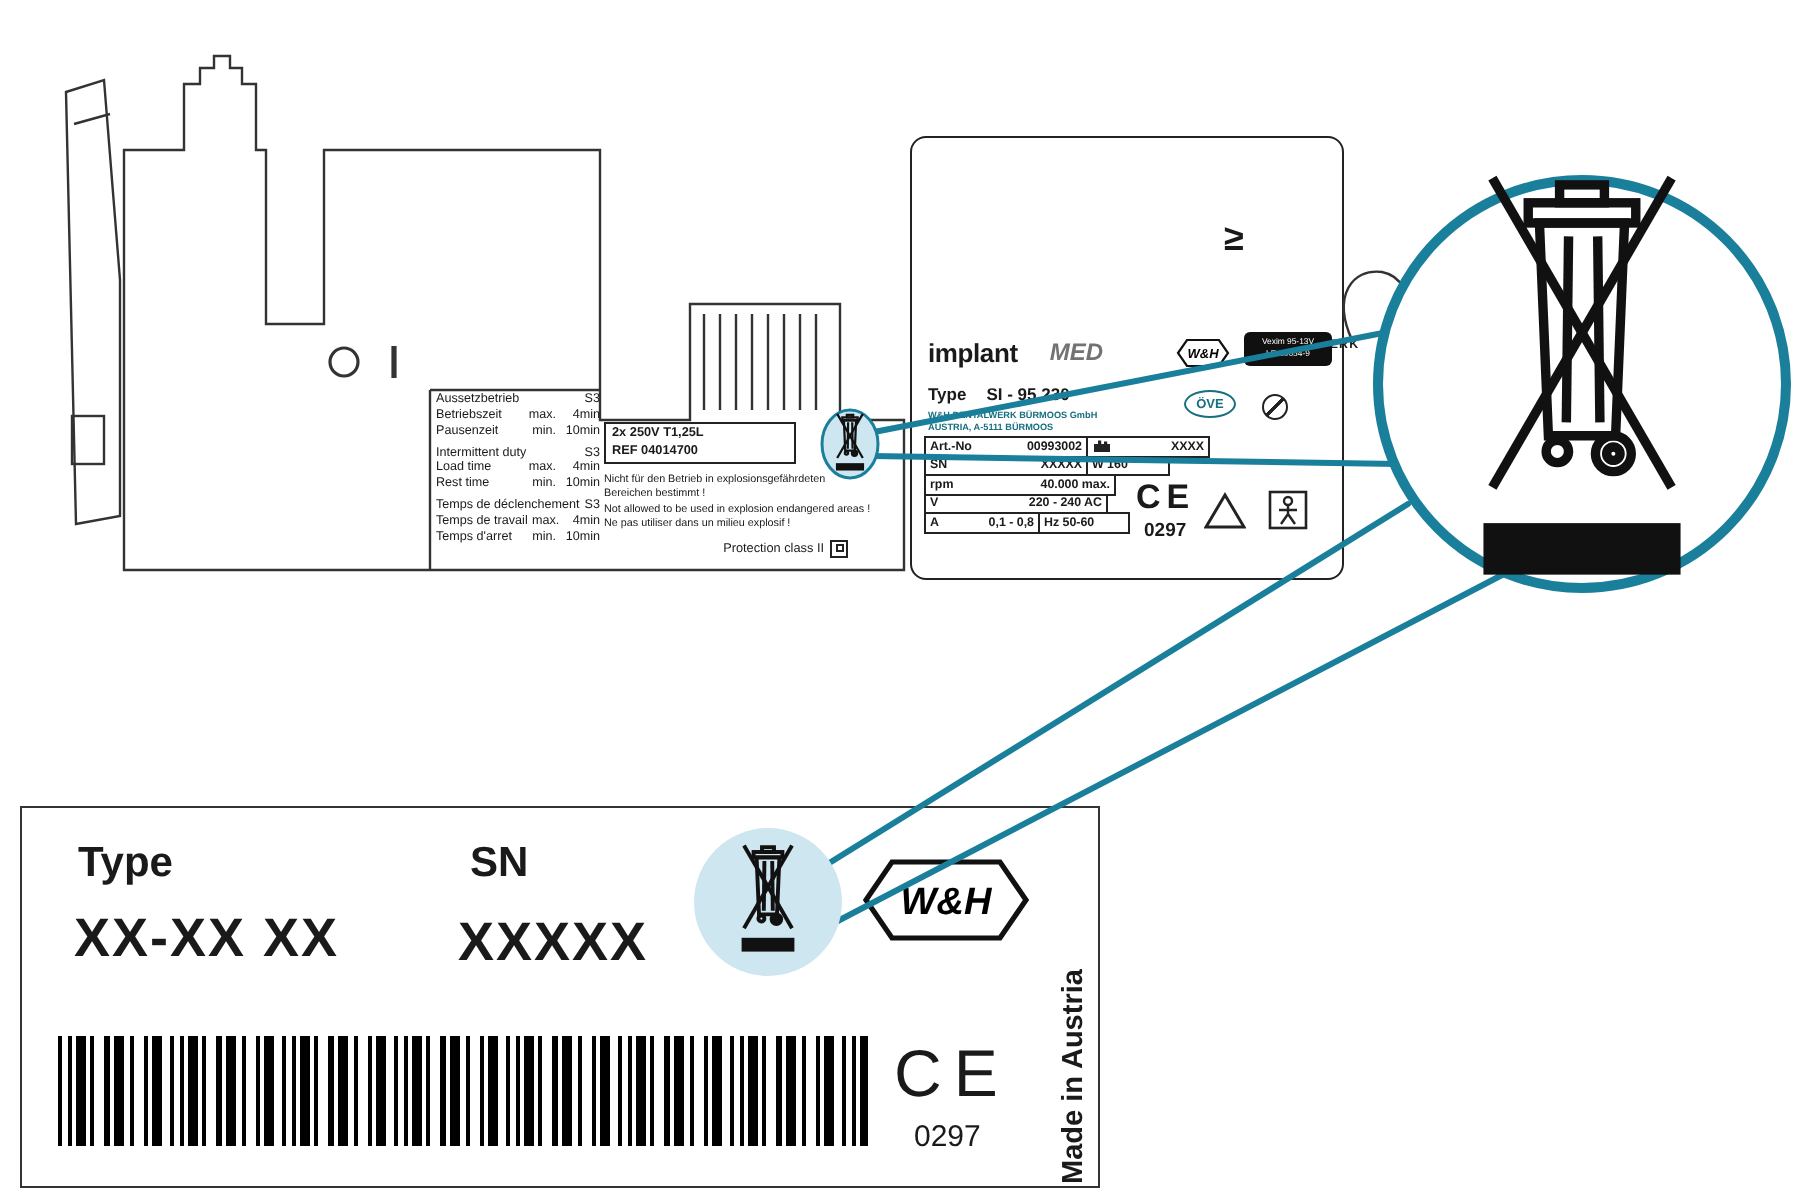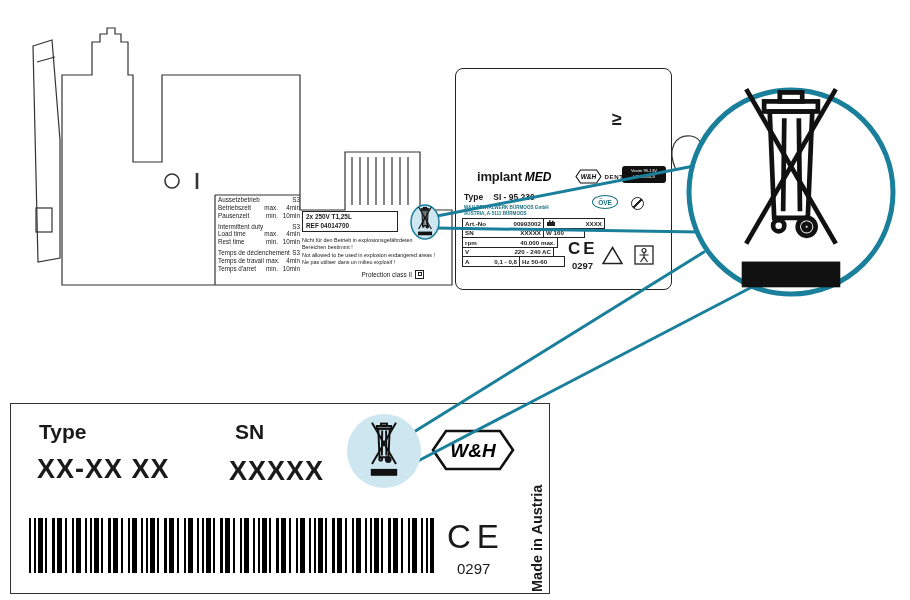--- a/index.html
+++ b/index.html
@@ -22,23 +22,23 @@
   .fuse { position:absolute; left:302px; top:211px; width:134px; z-index:2; }
   .fuse-box { border:1px solid #222; width:96px; padding:1px 3px; font-size:6.4px; font-weight:bold; line-height:1.35; white-space:nowrap; }
   .warn { margin-top:5px; font-size:5.4px; line-height:1.32; white-space:nowrap; }
   .protect { margin-top:4px; font-size:6.4px; display:flex; justify-content:flex-end; align-items:center; gap:3px; padding-right:12px; }
   .class2 { width:9px; height:9px; border:1px solid #222; display:flex; align-items:center; justify-content:center; }
   .class2 > span { width:4px; height:4px; border:1px solid #222; display:block; }
 
   
   .plate { position:absolute; left:455px; top:68px; width:217px; height:222px; border:1.3px solid #222; border-radius:8px; background:#fff; z-index:2; }
   .foot { position:absolute; left:156px; top:40px; font-size:18px; font-weight:bold; }
-  .brand-row { position:absolute; left:21px; top:100px; display:flex; align-items:center; gap:3px; }
+  .brand-row { position:absolute; left:8px; top:100px; display:flex; gap:16px; }
   .implant { font-size:13px; font-weight:bold; letter-spacing:-0.2px; }
-  .med { font-size:12px; font-weight:bold; font-style:italic; color:#000000; margin-right:20px; }
+  .med { font-size:12px; font-weight:bold; font-style:italic; color:#737373; margin-right:20px; }
   .dentalwerk { font-size:6.2px; letter-spacing:0.6px; font-weight:bold; }
   .badge { position:absolute; right:5px; top:97px; width:44px; background:#101010; color:#fff; border-radius:3px; padding:2px 1px; text-align:center; font-size:4.2px; line-height:1.5; }
   .type-row { position:absolute; left:8px; top:123px; font-size:8.5px; font-weight:bold; display:flex; gap:10px; }
   .addr { position:absolute; left:8px; top:136px; font-size:4.6px; font-weight:bold; color:#16707f; line-height:1.35; }
   .ove { position:absolute; left:136px; top:126px; width:26px; height:14px; border:1.5px solid #16707f; border-radius:50%; color:#16707f; font-size:6.5px; font-weight:bold; display:flex; align-items:center; justify-content:center; }
   .certcircle { position:absolute; left:175px; top:128px; width:13px; height:13px; border:1.3px solid #222; border-radius:50%;
                 background:linear-gradient(135deg, transparent 44%, #222 44%, #222 56%, transparent 56%); }
   .grid { position:absolute; left:6px; top:150px; }
   .grow { display:flex; }
   .gbox { border:1px solid #222; height:10.5px; display:flex; align-items:center; justify-content:space-between; padding:0 2px; font-size:6.2px; font-weight:bold; margin-top:-1px; background:#fff; }

